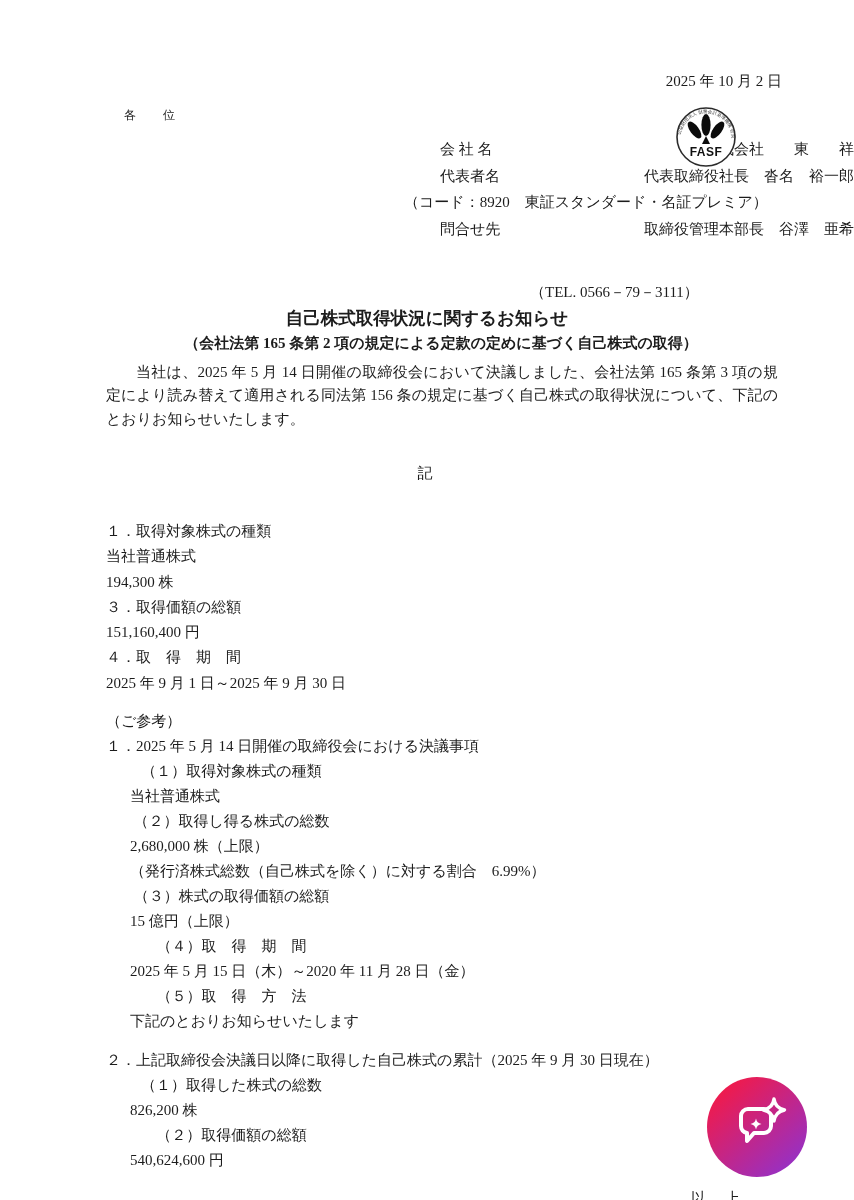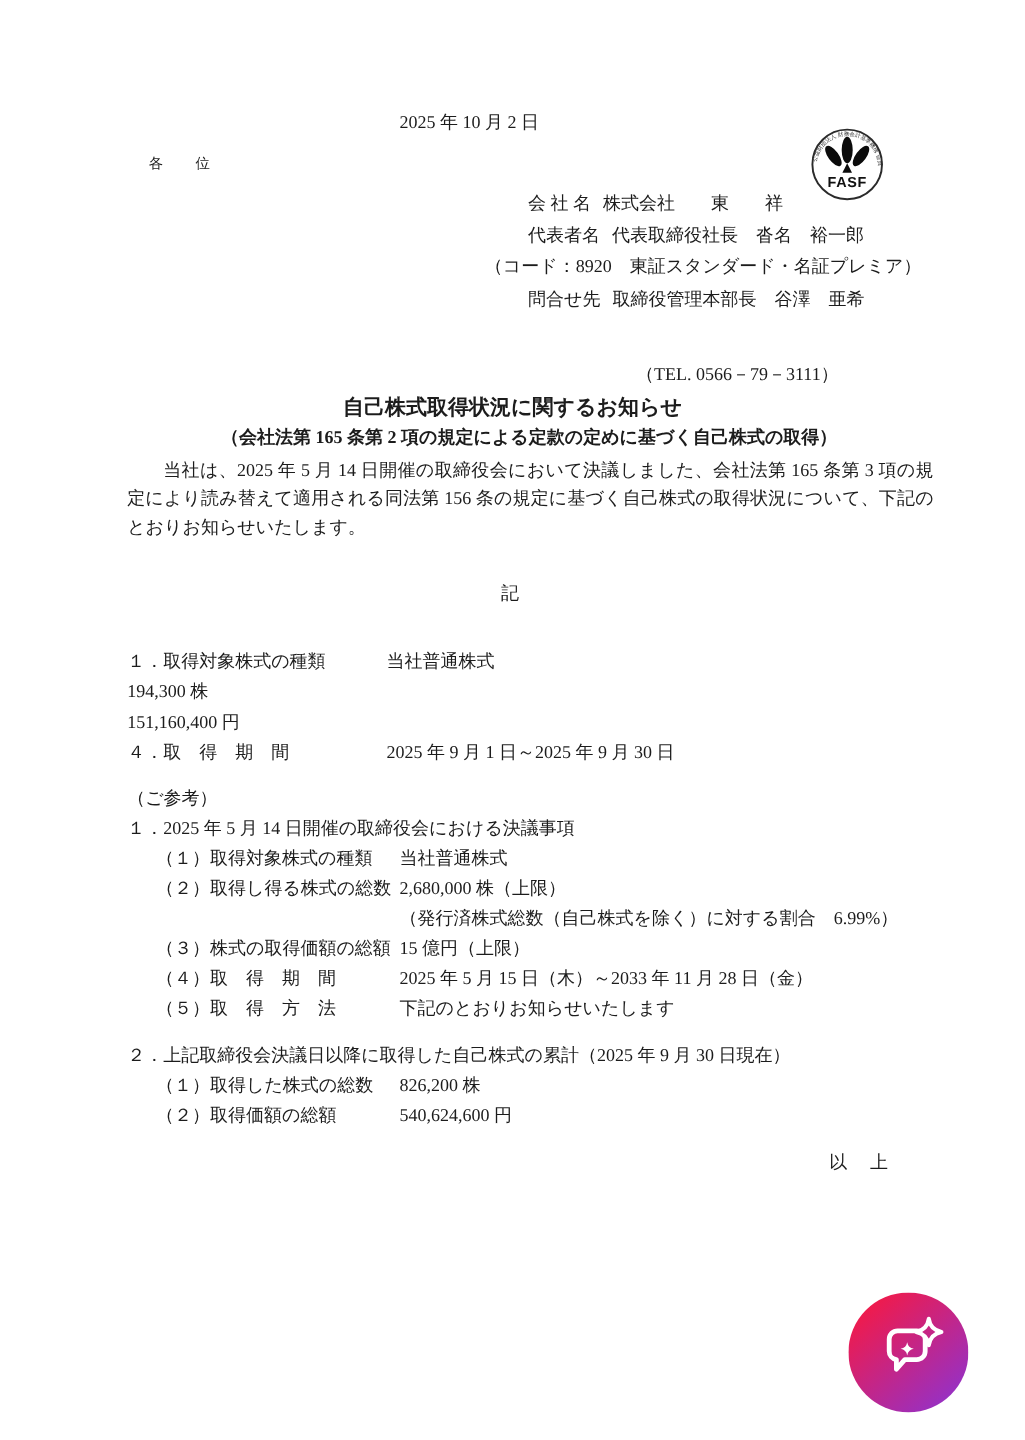--- a/index.html
+++ b/index.html
@@ -2,36 +2,36 @@
 <html><head>
 <meta charset="utf-8">
 <style>
   html,body{margin:0;padding:0;background:#fff;}
   .page{
     position:relative;width:854px;height:1200px;background:#ffffff;
     color:#1c1c1c;font-family:"Liberation Serif","DejaVu Serif",serif;
     font-size:15px;overflow:hidden;
   }
   .logo{position:absolute;top:103px;left:666px;}
-  .date{padding-top:93px;text-align:center;padding-right:72px;font-family:Liberation Serif, serif;}
+  .date{padding-top:72px;text-align:right;padding-right:72px;font-family:Liberation Serif, serif;}
   .recipient{margin:16px 0 0 124px;font-size:12px;letter-spacing:1px;}
   .company{margin:12px 0 0 404px;line-height:26.5px;}
   .cline{display:flex;gap:10px;white-space:nowrap;}
-  .ci1{margin-left:36px;}
+  .ci1{margin-left:36px;justify-content:space-between;}
   .ci3{margin-left:126px;margin-top:37px;}
   .title{text-align:center;font-size:17.5px;font-weight:bold;}
   .subtitle{margin-top:4px;text-align:center;font-size:15px;font-weight:bold;padding-left:28px;}
   .para{margin:8px 76px 0 106px;line-height:23.5px;text-indent:2em;text-align:justify;}
   .ki{margin-top:33px;text-align:center;letter-spacing:4px;}
   .list{margin:36px 0 0 106px;line-height:25.3px;}
-  .row{display:flex;}
+  .row{display:flex;flex-direction:column;}
   .list .lbl{width:216px;flex:none;}
   .ref{margin:13px 0 0 106px;line-height:25px;}
   .ref .sub{margin-left:24px;}
-  .ref .sub .lbl{width:203px;flex:none;}
+  .ref .sub .lbl{width:203px;flex:none;text-align:center;}
   .gap{height:14px;}
   .closing{margin-top:16px;text-align:right;padding-right:112px;letter-spacing:2px;}
   .fab{
     position:absolute;left:707px;top:1077px;width:100px;height:100px;
     border:none;padding:0;background:transparent;border-radius:50%;cursor:pointer;
   }
   .fab svg{display:block;}
   .logo-fasf-text{font-family:"Liberation Sans","DejaVu Sans",sans-serif;font-weight:bold;}
   .logo-ring-text{font-family:"DejaVu Sans",sans-serif;}
 </style>
@@ -89,20 +89,21 @@
 
   <div class="list">
     <div class="row">
       <span class="lbl">１．取得対象株式の種類</span>
       <span class="val">当社普通株式</span>
     </div>
     <div class="row">
       <span class="val">194,300 株</span>
     </div>
     <div class="row">
+      <span class="lbl">３．取得価額の総額</span>
       <span class="val">151,160,400 円</span>
     </div>
     <div class="row">
       <span class="lbl">４．取　得　期　間</span>
       <span class="val">2025 年 9 月 1 日～2025 年 9 月 30 日</span>
     </div>
   </div>
 
   <div class="ref">
     <div>（ご参考）</div>
@@ -120,21 +121,21 @@
     <div class="row sub">
       <span class="lbl"></span>
       <span class="val">（発行済株式総数（自己株式を除く）に対する割合　6.99%）</span>
     </div>
     <div class="row sub">
       <span class="lbl">（３）株式の取得価額の総額</span>
       <span class="val">15 億円（上限）</span>
     </div>
     <div class="row sub">
       <span class="lbl">（４）取　得　期　間</span>
-      <span class="val">2025 年 5 月 15 日（木）～2033 年 11 月 28 日（金）</span>
+      <span class="val">2025 年 5 月 15 日（木）～2020 年 11 月 28 日（金）</span>
     </div>
     <div class="row sub">
       <span class="lbl">（５）取　得　方　法</span>
       <span class="val">下記のとおりお知らせいたします</span>
     </div>
 
     <div class="gap"></div>
 
     <div>２．上記取締役会決議日以降に取得した自己株式の累計（2025 年 9 月 30 日現在）</div>
     <div class="row sub">

